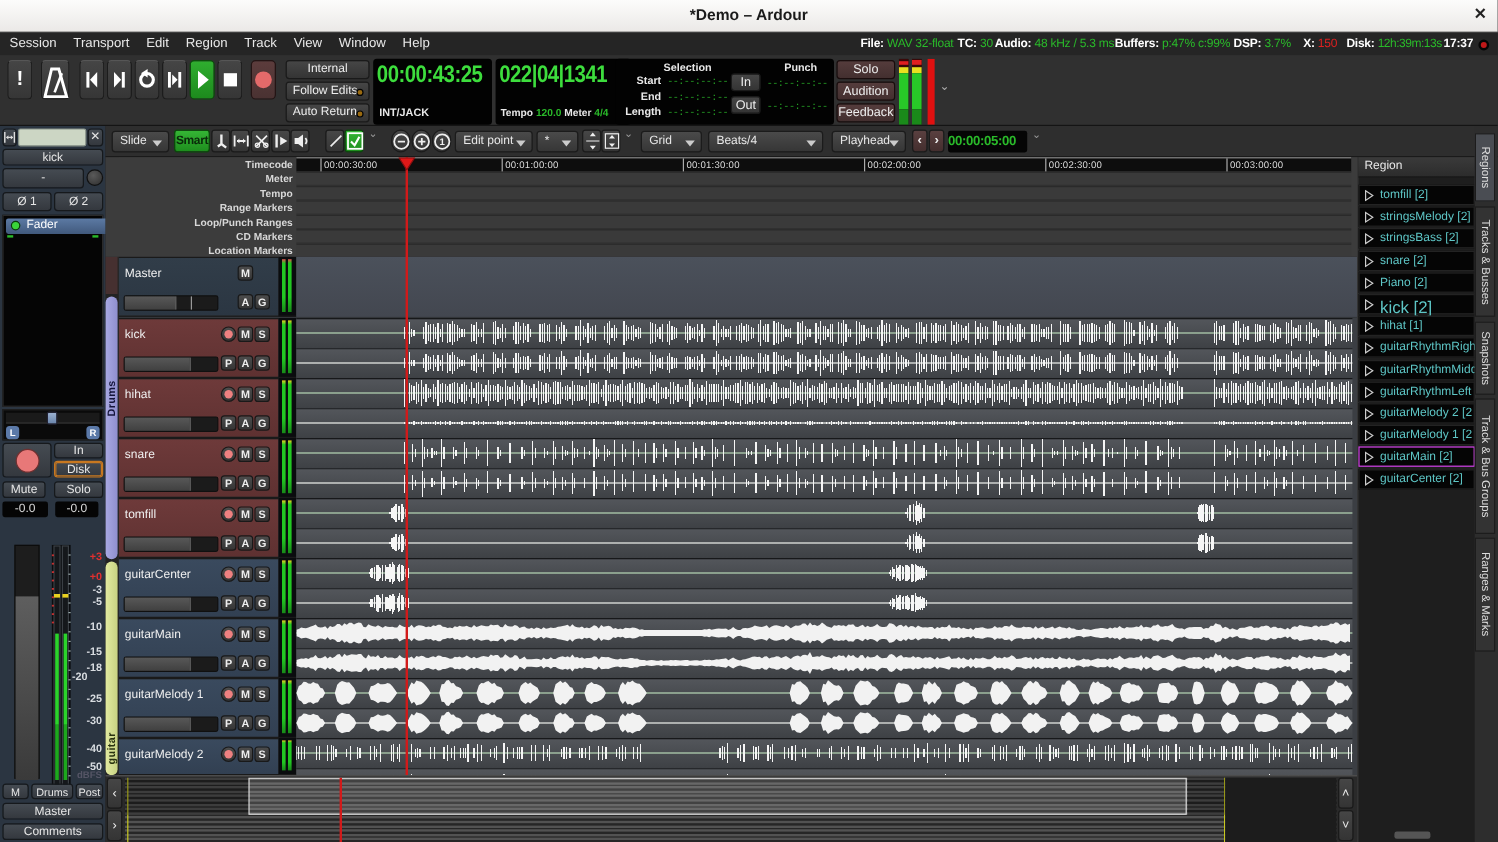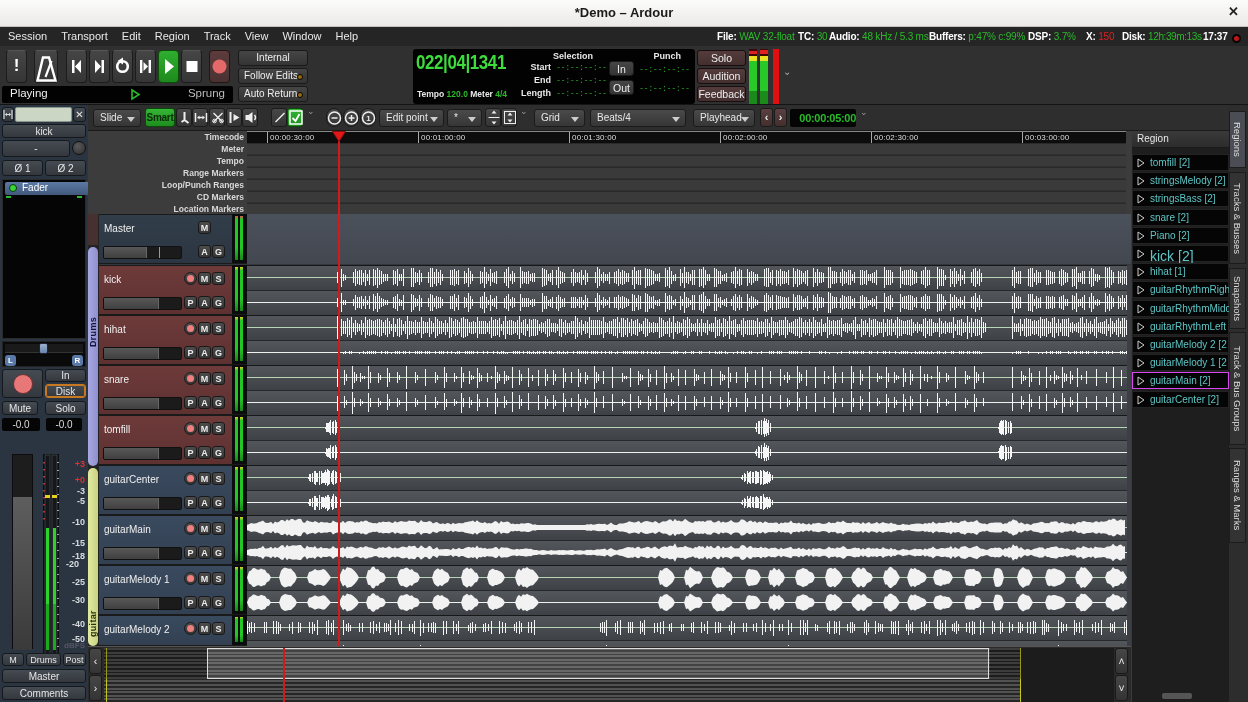--- a/index.html
+++ b/index.html
@@ -59,30 +59,27 @@
       </svg></div>
     <div class="tbtn" style="left:158px;width:21px;background:linear-gradient(#2fae2f,#1d8a1d);border-color:#0c4d0c"><svg width="19" height="31" viewBox="0 0 19 31">
         <path d="M6 8 L15 15.5 L6 23 Z" fill="#fff"></path>
       </svg></div>
     <div class="tbtn" style="left:181px;width:21px"><svg width="19" height="31" viewBox="0 0 19 31">
         <rect x="4.5" y="10" width="11" height="11" fill="#fff"></rect>
       </svg></div>
     <div class="tbtn" style="left:209px;width:21px;background:linear-gradient(#5c3c3c,#4a3232);border-color:#241414"><svg width="19" height="31" viewBox="0 0 19 31">
         <circle cx="9.5" cy="15.5" r="7" fill="#e46a6a"></circle>
       </svg></div>
-    <div class="bbox" style="left:2px;top:40px;width:231px;height:17px;border-radius:2px">
-      <span style="position:absolute;left:8px;top:1px;font-size:11.5px;color:#eee">Playing</span>
-      <svg width="13" height="13" style="position:absolute;left:127px;top:2px" viewBox="0 0 13 13">
-        <path d="M3 2 L10 6.5 L3 11Z" fill="none" stroke="#2aba2a" stroke-width="1.6"></path>
-      </svg>
-      <span style="position:absolute;right:8px;top:1px;font-size:11.5px;color:#bbb">Sprung</span>
-    </div>
     <div class="sbtn" style="left:238px;top:4px;width:70px;height:16px;font-size:10px;line-height:14px;text-align:center">Internal</div>
     <div class="sbtn" style="left:238px;top:22px;width:70px;height:16px;font-size:10px;line-height:14px;text-align:left;padding-left:5px">Follow Edits<span style="position:absolute;right:4px;top:5px;width:6px;height:6px;border-radius:4px;background:#9a6a10;border:1px solid #050505"></span></div>
     <div class="sbtn" style="left:238px;top:40px;width:70px;height:16px;font-size:10px;line-height:14px;text-align:left;padding-left:5px">Auto Return<span style="position:absolute;right:4px;top:5px;width:6px;height:6px;border-radius:4px;background:#9a6a10;border:1px solid #050505"></span></div>
+    <div class="bbox" style="left:311px;top:3px;width:99px;height:55px">
+      <div class="clockbig" style="position:absolute;left:3px;top:2px;transform:scaleX(0.85);transform-origin:0 0">00:00:43:25</div>
+      <div style="position:absolute;left:5px;bottom:5px;font-size:9px;font-weight:bold;color:#e8e8e8">INT/JACK</div>
+    </div>
     <div class="bbox" style="left:413px;top:3px;width:113px;height:55px">
       <div class="clockbig" style="position:absolute;left:3px;top:2px;transform:scaleX(0.85);transform-origin:0 0">022|04|1341</div>
       <div style="position:absolute;left:4px;bottom:5px;font-size:8.5px;font-weight:bold;color:#e8e8e8;white-space:nowrap;overflow:hidden;width:92px">Tempo <span class="g">120.0</span> Meter <span class="g">4/4</span></div>
     </div>
     <div class="bbox" style="left:513px;top:3px;width:182px;height:55px">
       <div style="position:absolute;left:40px;top:2px;font-size:9px;font-weight:bold;color:#e8e8e8">Selection</div>
       <div style="position:absolute;right:14px;top:2px;font-size:9px;font-weight:bold;color:#e8e8e8">Punch</div>
       <div style="position:absolute;left:0px;top:13px;width:38px;text-align:right;font-size:9px;font-weight:bold;color:#e8e8e8">Start</div>
       <div class="dash" style="position:absolute;left:43px;top:14px">--:--:--:--</div>
       <div style="position:absolute;left:0px;top:26px;width:38px;text-align:right;font-size:9px;font-weight:bold;color:#e8e8e8">End</div>
@@ -196,21 +193,21 @@
       <rect x="14" y="184" width="2" height="1" fill="#9aa"></rect>
       <rect x="14" y="192" width="2" height="1" fill="#9aa"></rect>
     </svg>
     <div class="abs" style="left:60px;top:354px;width:25px;text-align:right;font-size:9px;font-weight:bold;color:#e03030">+3</div>
     <div class="abs" style="left:60px;top:370px;width:25px;text-align:right;font-size:9px;font-weight:bold;color:#e03030">+0</div>
     <div class="abs" style="left:60px;top:381px;width:25px;text-align:right;font-size:9px;font-weight:bold;color:#d8dce0">-3</div>
     <div class="abs" style="left:60px;top:391px;width:25px;text-align:right;font-size:9px;font-weight:bold;color:#d8dce0">-5</div>
     <div class="abs" style="left:60px;top:412px;width:25px;text-align:right;font-size:9px;font-weight:bold;color:#d8dce0">-10</div>
     <div class="abs" style="left:60px;top:433px;width:25px;text-align:right;font-size:9px;font-weight:bold;color:#d8dce0">-15</div>
     <div class="abs" style="left:60px;top:446px;width:25px;text-align:right;font-size:9px;font-weight:bold;color:#d8dce0">-18</div>
-    <div class="abs" style="left:60px;top:454px;width:25px;text-align:center;font-size:9px;font-weight:bold;color:#d8dce0">-20</div>
+    <div class="abs" style="left:60px;top:454px;width:25px;text-align:left;font-size:9px;font-weight:bold;color:#d8dce0">-20</div>
     <div class="abs" style="left:60px;top:472px;width:25px;text-align:right;font-size:9px;font-weight:bold;color:#d8dce0">-25</div>
     <div class="abs" style="left:60px;top:490px;width:25px;text-align:right;font-size:9px;font-weight:bold;color:#d8dce0">-30</div>
     <div class="abs" style="left:60px;top:514px;width:25px;text-align:right;font-size:9px;font-weight:bold;color:#d8dce0">-40</div>
     <div class="abs" style="left:60px;top:529px;width:25px;text-align:right;font-size:9px;font-weight:bold;color:#d8dce0">-50</div>
     <div class="abs" style="left:60px;top:536px;width:25px;text-align:right;font-size:8px;font-weight:bold;color:#556">dBFS</div>
     <div class="mbtn" style="left:2px;top:548px;width:22px;height:13px;line-height:12px;font-size:9px">M</div>
     <div class="mbtn" style="left:26px;top:548px;width:35px;height:13px;line-height:12px;font-size:9px">Drums</div>
     <div class="mbtn" style="left:63px;top:548px;width:23px;height:13px;line-height:12px;font-size:9px">Post</div>
     <div class="mbtn" style="left:2px;top:564px;width:84px;height:14px;line-height:13px">Master</div>
     <div class="mbtn" style="left:2px;top:581px;width:84px;height:14px;line-height:13px">Comments</div>
@@ -275,21 +272,21 @@
     <div class="t2btn" style="left:413px;width:16px;padding:1px 0 0 1px"><svg width="14" height="15" viewBox="0 0 14 15">
         <rect x="1.5" y="1.5" width="11" height="12" fill="none" stroke="#eee"></rect>
         <path d="M7 2.5 L4.5 5.5 H9.5Z M7 12.5 L4.5 9.5 H9.5Z" fill="#eee"></path>
       </svg></div>
     <div class="abs" style="left:432px;top:1px;color:#999;font-size:9px">⌄</div>
     <div class="combo" style="left:446px;width:51px">Grid</div>
     <div class="combo" style="left:502px;width:96px">Beats/4</div>
     <div class="combo" style="left:605px;width:62px">Playhead</div>
     <div class="t2btn" style="left:672px;width:13px;background:linear-gradient(#5a4040,#442e2e);color:#eee;text-align:center;line-height:16px;font-size:11px;font-weight:bold">‹</div>
     <div class="t2btn" style="left:686px;width:13px;background:linear-gradient(#5a4040,#442e2e);color:#eee;text-align:center;line-height:16px;font-size:11px;font-weight:bold">›</div>
-    <div class="abs" style="left:702px;top:4px;width:66px;height:18px;background:#050505;border-radius:2px;color:#2aba2a;font-size:11px;font-weight:bold;text-align:right;line-height:18px;letter-spacing:-0.3px">00:00:05:00</div>
+    <div class="abs" style="left:702px;top:4px;width:66px;height:18px;background:#050505;border-radius:2px;color:#2aba2a;font-size:11px;font-weight:bold;text-align:left;line-height:18px;letter-spacing:-0.3px">00:00:05:00</div>
     <div class="abs" style="left:772px;top:2px;color:#999;font-size:9px">⌄</div>
   </div>
 <div class="abs" style="left:88px;top:131px;width:1043px;height:83px;background:#3c3c3c">
     <div class="rlabel" style="top:0px;right:887px">Timecode</div>
     <div class="rlabel" style="top:12px;right:887px">Meter</div>
     <div class="rlabel" style="top:24px;right:887px">Tempo</div>
     <div class="rlabel" style="top:36px;right:887px">Range Markers</div>
     <div class="rlabel" style="top:48px;right:887px">Loop/Punch Ranges</div>
     <div class="rlabel" style="top:60px;right:887px">CD Markers</div>
     <div class="rlabel" style="top:72px;right:887px">Location Markers</div>

